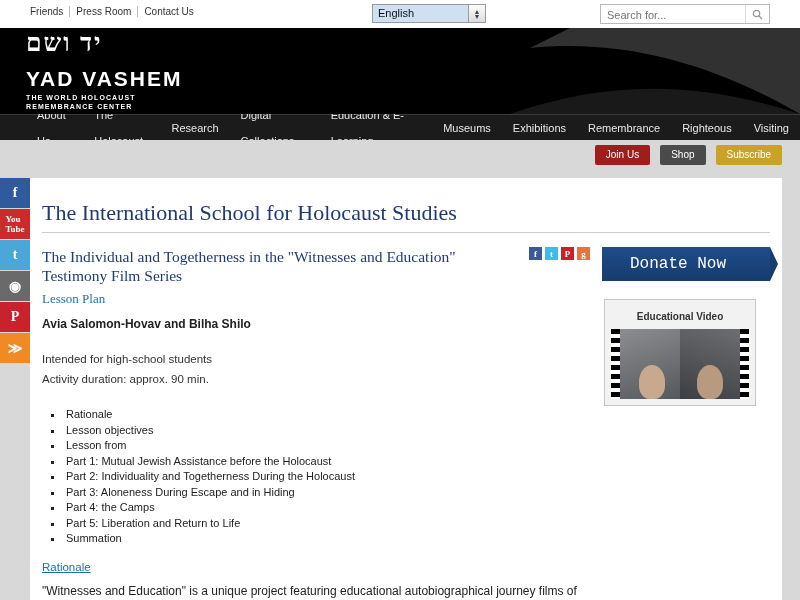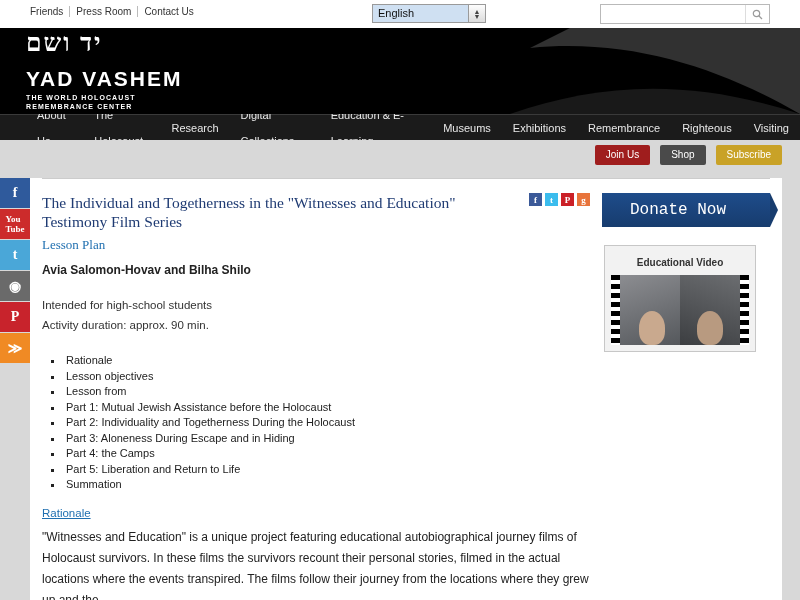--- a/index.html
+++ b/index.html
@@ -266,20 +266,21 @@
   </div>
 
   <div class="langwrap">
     <div class="langsel">
       <span>English</span>
       <span class="arrowbox">▲<br>▼</span>
     </div>
   </div>
 
   <div class="searchwrap">
+    <input type="text" placeholder="Search for..." style="">
     <div class="searchbtn">
       <svg width="11" height="11" viewBox="0 0 11 11">
         <circle cx="4.5" cy="4.5" r="3.2" fill="none" stroke="#9a9a9a" stroke-width="1.2"></circle>
         <line x1="7" y1="7" x2="10" y2="10" stroke="#9a9a9a" stroke-width="1.2"></line>
       </svg>
     </div>
   </div>
 </div>
 
 <div class="masthead">
@@ -320,20 +321,21 @@
 <div class="rail">
   <div class="r-fb">f</div>
   <div class="r-yt">You<br>Tube</div>
   <div class="r-tw">t</div>
   <div class="r-ig">◉</div>
   <div class="r-pn">P</div>
   <div class="r-rss">≫</div>
 </div>
 
 <div class="contentarea">
+  <div class="pagetitle">The International School for Holocaust Studies</div>
   <div class="divider"></div>
 
   <div class="cols">
     <div class="leftcol">
 
       <div class="share">
         <div class="sicon fb">f</div>
         <div class="sicon tw">t</div>
         <div class="sicon pn">P</div>
         <div class="sicon gp">g</div>

